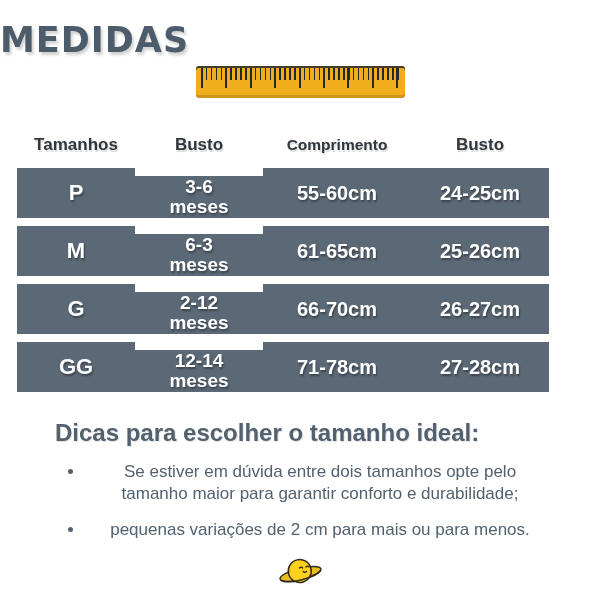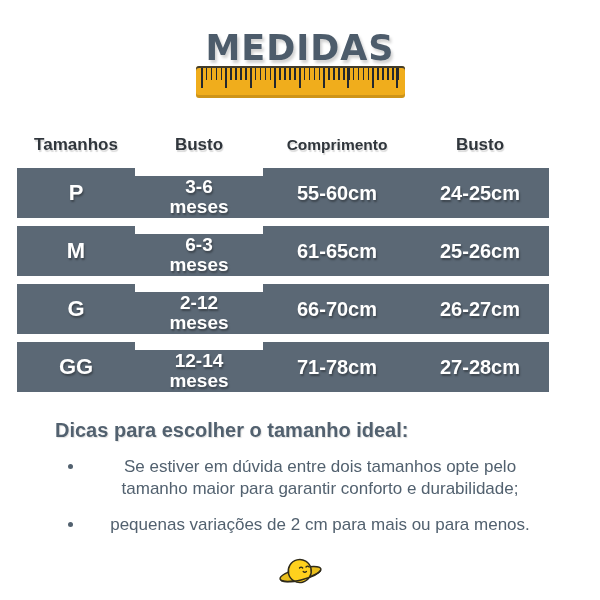--- a/index.html
+++ b/index.html
@@ -13,22 +13,22 @@
     --cell-text:#FFFFFF;
     --background:#FFFFFF;
   }
   html,body{margin:0;padding:0;}
   .page{
     position:relative;width:600px;height:600px;overflow:hidden;
     background:var(--background);
     font-family:"Liberation Sans",sans-serif;
   }
   .title{
-    position:absolute;top:28px;left:0;width:100%;margin:0;
-    text-align:center;font-family:"DejaVu Sans","Liberation Sans",sans-serif;
+    position:absolute;top:20px;left:0;width:100%;margin:0;
+    text-align:left;font-family:"DejaVu Sans","Liberation Sans",sans-serif;
     font-size:35px;font-weight:800;letter-spacing:1px;
     color:var(--title-color);
     text-shadow:2px 3px 3px rgba(0,0,0,0.18);
   }
   .ruler{
     position:absolute;top:66px;left:196px;width:209px;height:32px;
     background:var(--ruler-yellow);border-radius:3px;
     box-shadow:inset 0 2px 0 rgba(35,40,46,0.85), inset 0 -3px 0 rgba(0,0,0,0.14);
   }
   .ruler::before{ 
@@ -54,21 +54,21 @@
   .cell{
     background:var(--slate);
     display:flex;flex-direction:column;align-items:center;justify-content:center;
     color:var(--cell-text);font-weight:bold;font-size:20px;line-height:1.05;
     text-shadow:1px 2px 2px rgba(0,0,0,0.35);
   }
   .cell.size{font-size:22px;}
   .cell.age{font-size:19px;margin-top:8px;}
   .tips{position:absolute;top:419px;left:55px;width:500px;}
   .tips-heading{
-    margin:0 0 14px 0;font-size:20px;font-weight:bold;color:var(--tips-color);
+    margin:0 0 14px 0;font-size:24px;font-weight:bold;color:var(--tips-color);
     text-shadow:1px 1px 1px rgba(0,0,0,0.12);
   }
   .tips ul{margin:0;padding-left:30px;text-align:center;}
   .tips li{
     margin-bottom:14px;font-size:17px;line-height:1.28;color:var(--tips-color);
   }
   .tips li::marker{color:var(--tips-color);}
   .tips li span{display:block;}
   .planet{
     position:absolute;top:550px;left:50%;transform:translateX(-50%);

